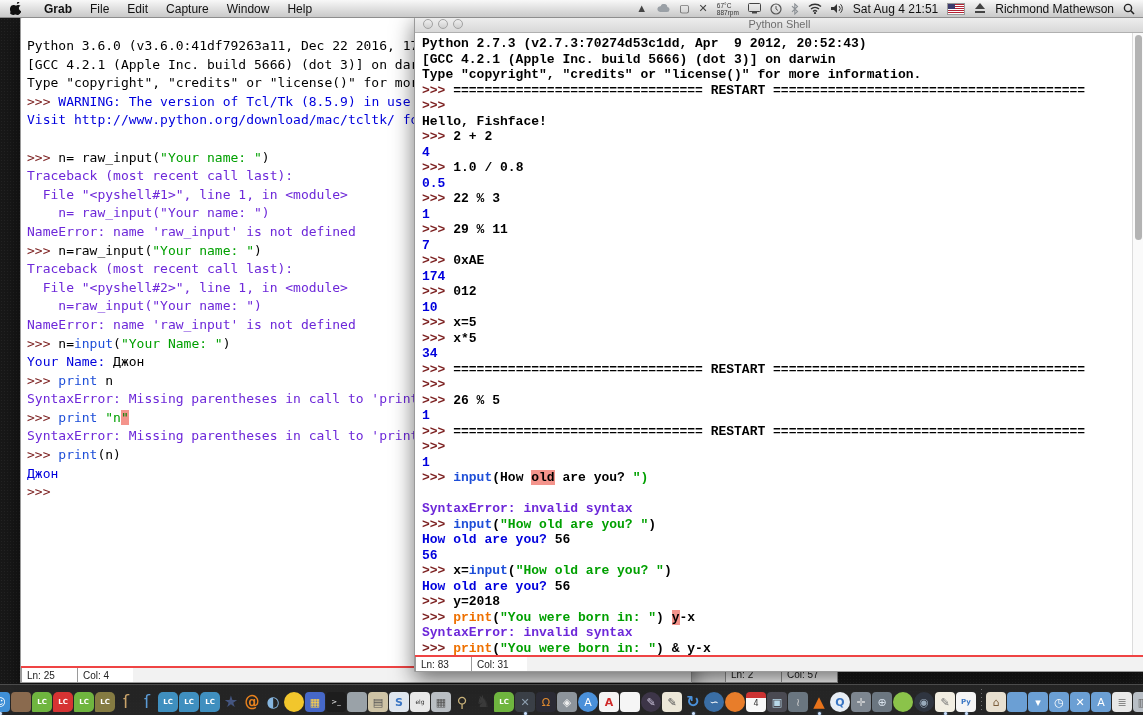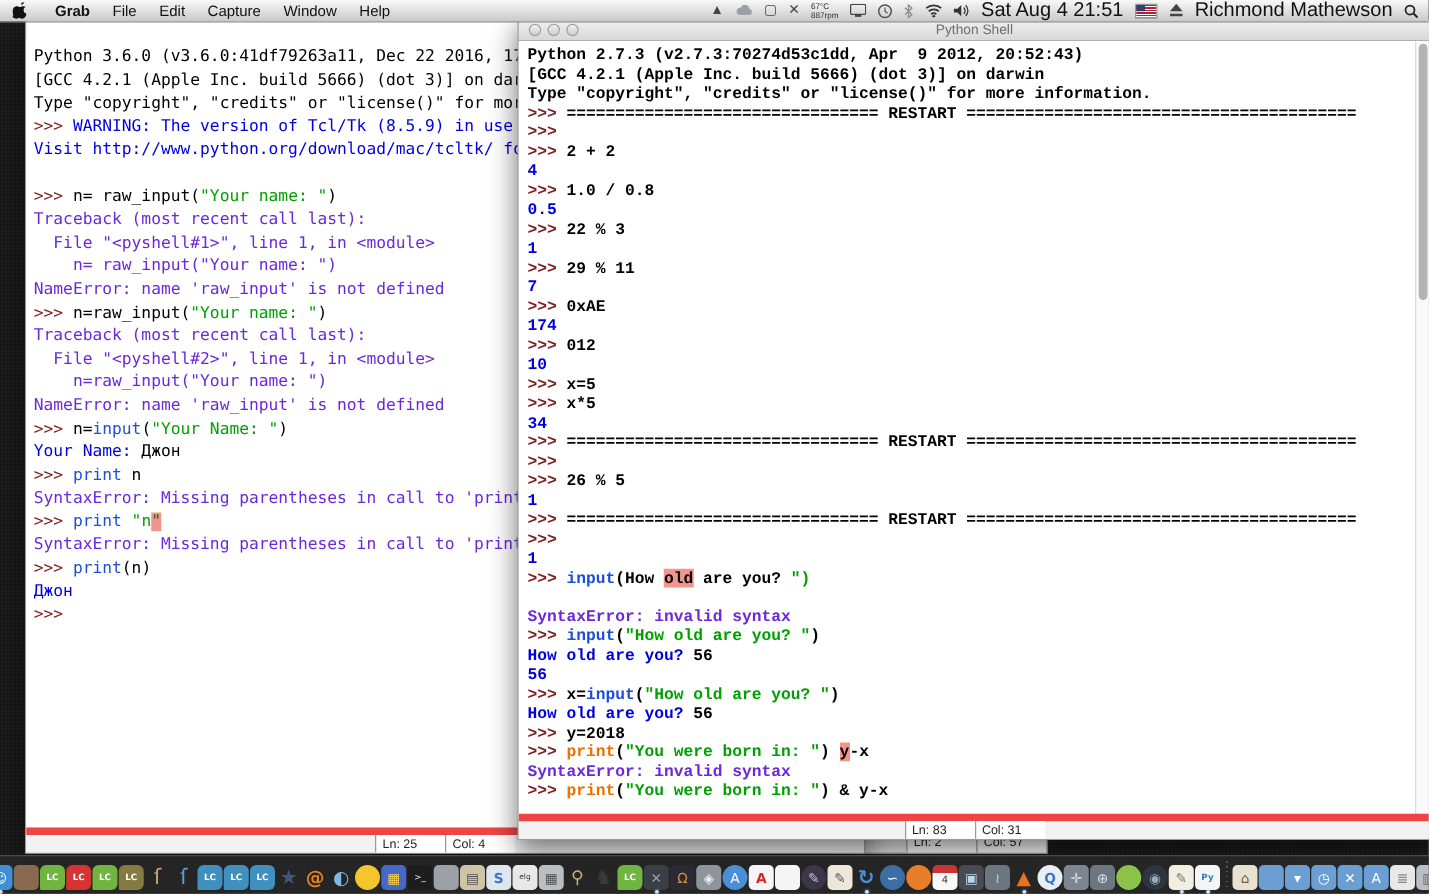--- a/index.html
+++ b/index.html
@@ -12,36 +12,36 @@
   
   .menubar{position:absolute;left:0;top:0;width:1143px;height:17px;z-index:60;
     background:linear-gradient(#f8f8f8,#c9c9c9);border-bottom:1px solid #8e8e8e;
     display:flex;align-items:center;font-size:12px;color:#111;}
   .menubar .apple{margin:0 14px 0 10px;display:flex;align-items:center;}
   .menu-item{padding:0 9px;}
   .menu-item.app{font-weight:bold;}
   .mb-right{margin-left:auto;display:flex;align-items:center;gap:9px;padding-right:8px;color:#333;}
   .mb-ico{display:flex;align-items:center;color:#444;font-size:11px;line-height:1;}
   .temp-block{font-size:6.5px;line-height:7px;color:#333;text-align:left;}
-  .mb-text{font-size:16px;color:#111;}
+  .mb-text{font-size:12px;color:#111;}
   .usflag{width:16px;height:10px;background:repeating-linear-gradient(#b22234 0 1px,#fff 1px 2px);position:relative;border:0.5px solid #999;}
   .usflag:before{content:"";position:absolute;left:0;top:0;width:7px;height:5px;background:#3c3b6e;}
 
   
   .window{position:absolute;background:#fff;border:1px solid #9a9a9a;border-radius:4px 4px 0 0;
           box-shadow:0 8px 22px rgba(0,0,0,0.55);}
   .titlebar{height:16px;background:linear-gradient(#f0f0f0,#d8d8d8);border-bottom:1px solid #b0b0b0;
             border-radius:4px 4px 0 0;position:relative;display:flex;align-items:center;}
   .lights{display:flex;gap:5px;margin-left:8px;}
   .light{width:10px;height:10px;border-radius:50%;border:1px solid #a2a2a2;
          background:linear-gradient(#efefef,#cfcfcf);box-sizing:border-box;}
   .wtitle{position:absolute;left:0;right:0;text-align:center;font-size:11px;color:#6e6e6e;}
   .console{position:absolute;left:0;right:0;top:17px;overflow:hidden;background:#fff;}
   .statusbar{position:absolute;left:0;right:0;bottom:0;height:14px;background:#f2f2f2;
-             border-top:6px solid #ef4444;display:flex;justify-content:center;font-size:10px;color:#222;}
+             border-top:2px solid #ef4444;display:flex;justify-content:flex-start;font-size:10px;color:#222;}
   .scell{width:56px;border-left:1px solid #9a9a9a;display:flex;align-items:center;padding-left:5px;box-sizing:border-box;background:#fff;}
 
   #win-left{left:20px;top:15px;width:670px;height:666px;z-index:10;}
   #win-left .console{bottom:14px;padding:4px 0 0 6px;
      font-family:"DejaVu Sans Mono",monospace;font-size:13px;line-height:18.6px;}
   #win-right{left:414px;top:15px;width:729px;height:655px;z-index:20;border-radius:4px 4px 0 0;}
   #win-right .console{bottom:14px;right:11px;padding:3px 0 0 7px;
      font-family:"Liberation Mono",monospace;font-size:13px;line-height:15.5px;font-weight:600;}
   .cline{white-space:pre;}
 
@@ -203,20 +203,21 @@
       <span class="light"></span>
       <span class="light"></span>
     </span>
   </div>
   <div class="console" id="console-right">
       <div class="cline"><span class="c-k">Python 2.7.3 (v2.7.3:70274d53c1dd, Apr  9 2012, 20:52:43)</span></div>
       <div class="cline"><span class="c-k">[GCC 4.2.1 (Apple Inc. build 5666) (dot 3)] on darwin</span></div>
       <div class="cline"><span class="c-k">Type "copyright", "credits" or "license()" for more information.</span></div>
       <div class="cline"><span class="c-p">&gt;&gt;&gt; </span><span class="c-k">================================ RESTART ========================================</span></div>
       <div class="cline"><span class="c-p">&gt;&gt;&gt; </span></div>
+      <div class="cline"><span class="c-k">Hello, Fishface!</span></div>
       <div class="cline"><span class="c-p">&gt;&gt;&gt; </span><span class="c-k">2 + 2</span></div>
       <div class="cline"><span class="c-b">4</span></div>
       <div class="cline"><span class="c-p">&gt;&gt;&gt; </span><span class="c-k">1.0 / 0.8</span></div>
       <div class="cline"><span class="c-b">0.5</span></div>
       <div class="cline"><span class="c-p">&gt;&gt;&gt; </span><span class="c-k">22 % 3</span></div>
       <div class="cline"><span class="c-b">1</span></div>
       <div class="cline"><span class="c-p">&gt;&gt;&gt; </span><span class="c-k">29 % 11</span></div>
       <div class="cline"><span class="c-b">7</span></div>
       <div class="cline"><span class="c-p">&gt;&gt;&gt; </span><span class="c-k">0xAE</span></div>
       <div class="cline"><span class="c-b">174</span></div>

